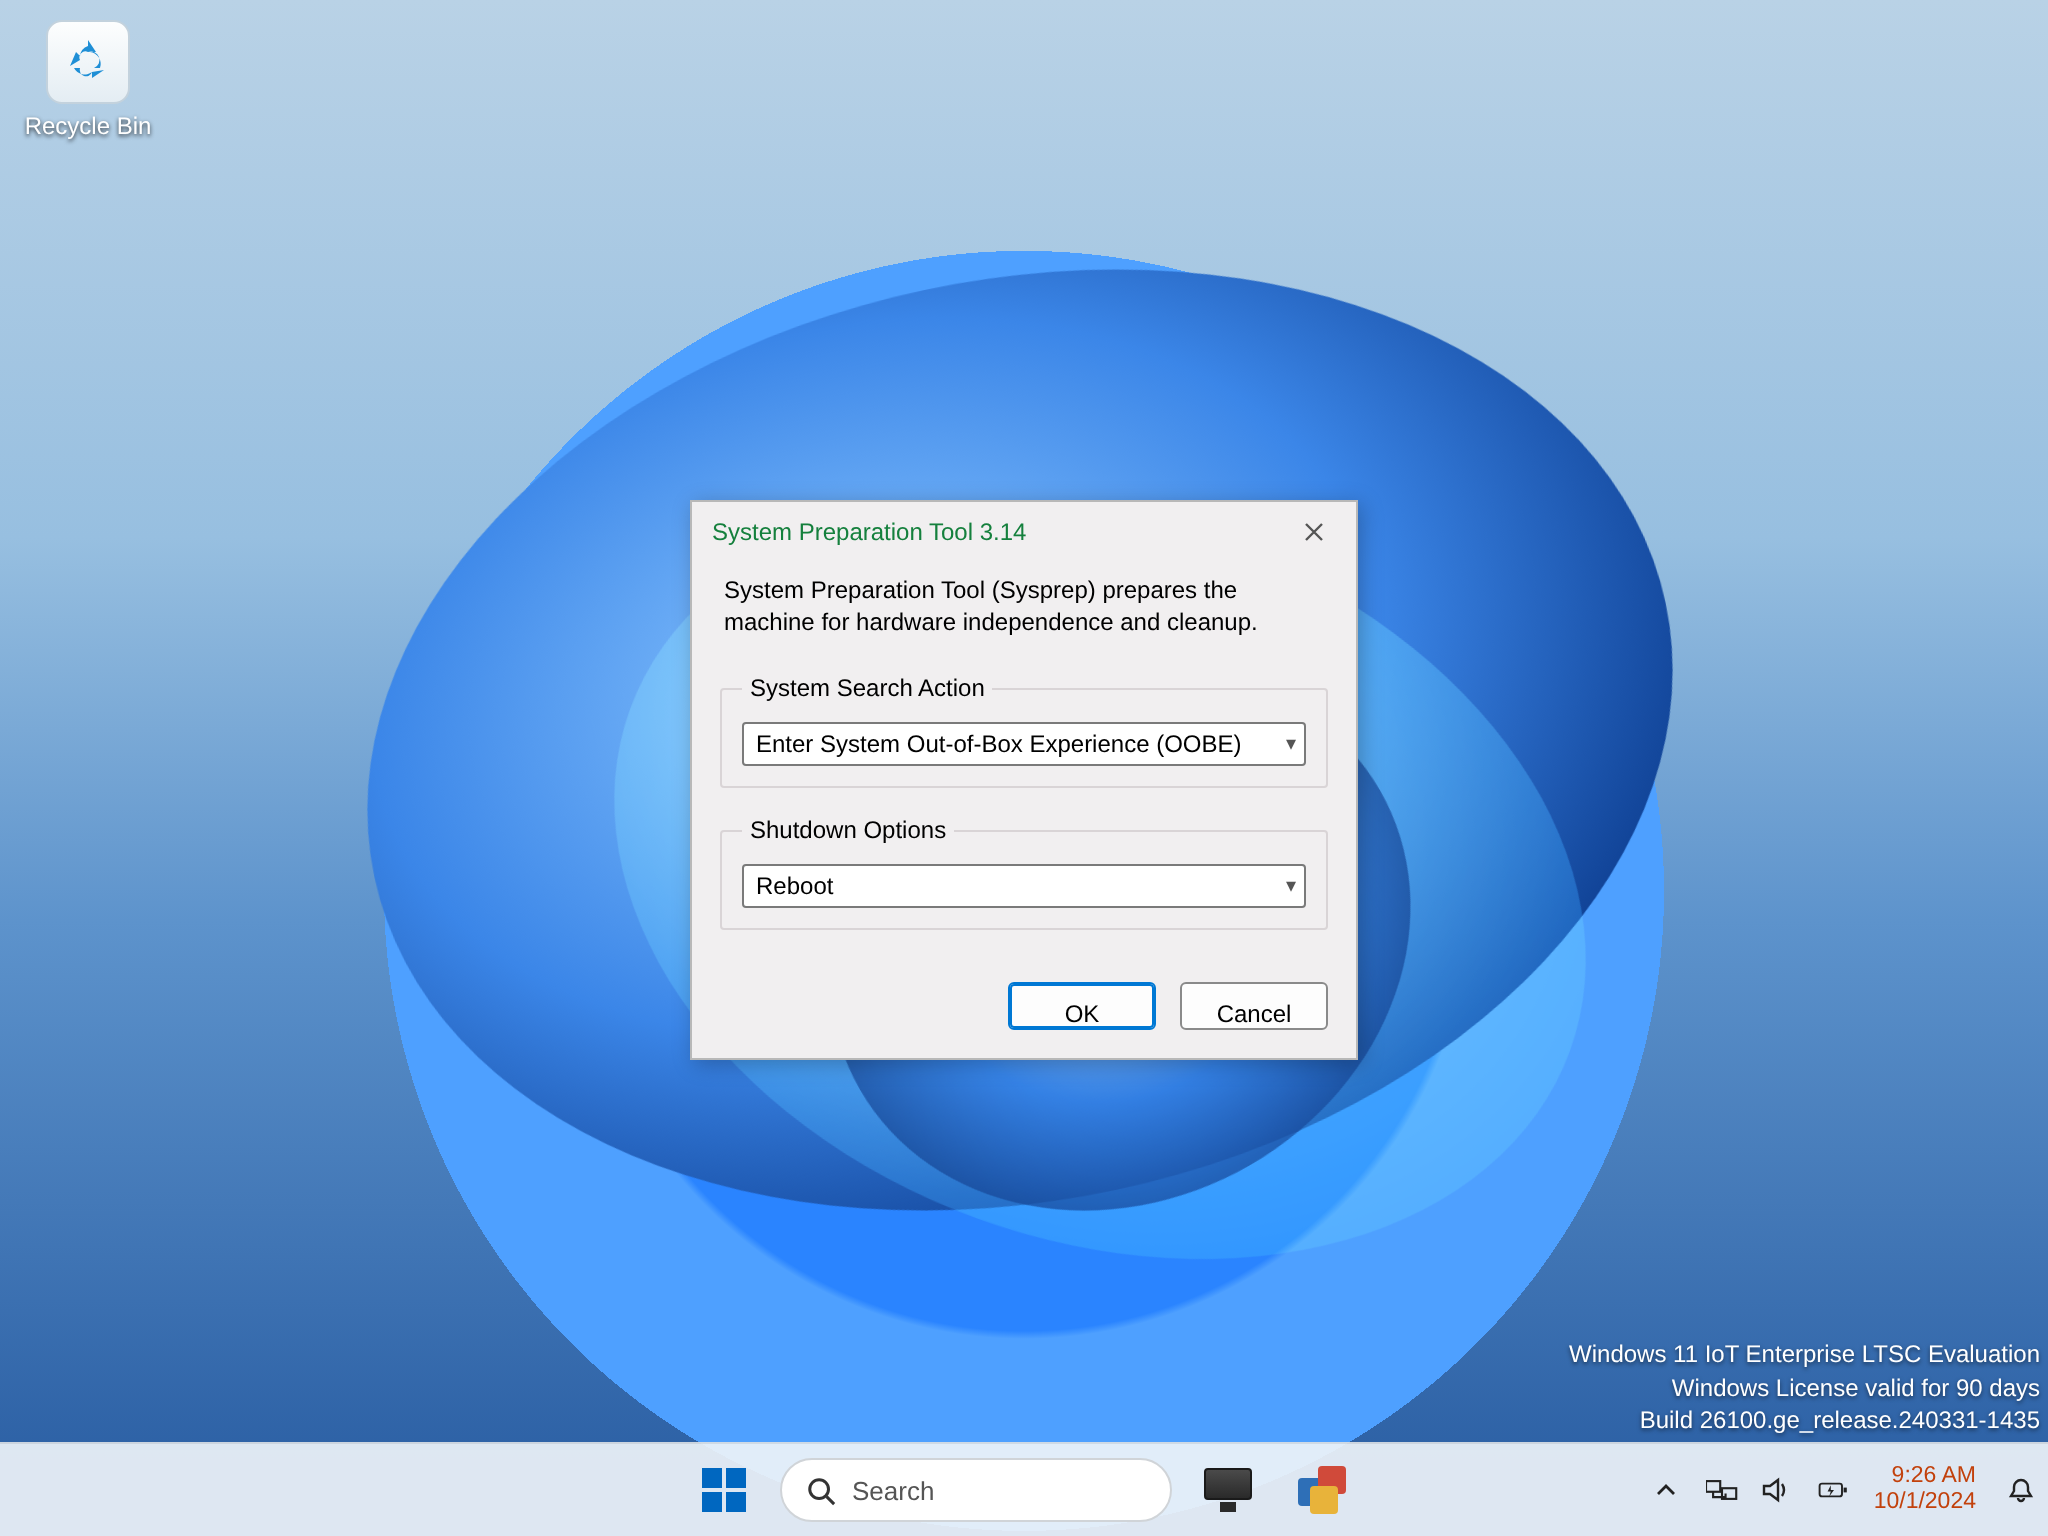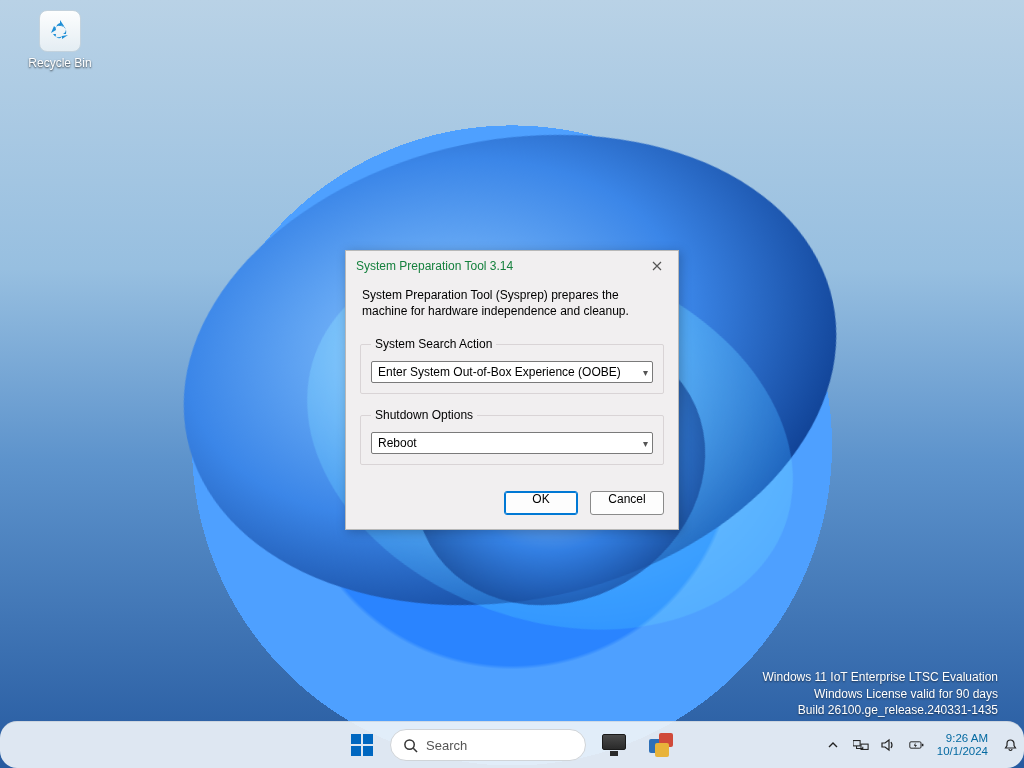--- a/index.html
+++ b/index.html
@@ -36,33 +36,33 @@
   .p3 { width: 300px; height: 260px; left: 410px; top: 340px;
         background: radial-gradient(ellipse at 50% 45%, #cfe9ff 0%, #2f7ae6 45%, #021a52 95%);
         transform: rotate(-30deg); opacity:.7;}
 
   
   .desktop-icons { position: absolute; top: 4px; left: 0; }
   .dicon {
     width: 88px; text-align: center;
     color: #fff; text-shadow: 0 1px 2px rgba(0,0,0,.8);
     font-size: 12px; cursor: default;
-    padding: 6px 0 10px 16px;
+    padding: 6px 0 10px 0;
   }
   .dicon .glyph { width: 44px; height: 44px; margin: 0 auto 2px; position: relative; }
   .recycle-outer { width: 40px; height: 40px; border-radius: 8px; background: linear-gradient(#fdfefe,#e4edf3); border:1px solid #c3d2dd; margin:auto; position:relative;}
   .recycle-arrows { position:absolute; inset:6px; }
   .edge-circle { width:40px; height:40px; border-radius:50%;
     background: conic-gradient(from 200deg, #0b57a4, #39a0d8, #4ad6b6, #34c1a3, #1083c6, #0b57a4);
     margin:auto; position:relative;}
   .edge-circle::after{content:""; position:absolute; left:10px; top:10px; width:20px; height:20px; border-radius:50%; background:radial-gradient(circle at 35% 35%, #eafff9, #63d0e4 55%, #147bb9);}
 
   
   .watermark {
-    position: absolute; right: 26px; bottom: 50px;
+    position: absolute; right: 4px; bottom: 50px;
     color: #fff; text-align: right; font-size: 12px;
     text-shadow: 0 1px 2px rgba(0,0,0,.55);
     line-height: 1.35;
     margin-top: 24px;
   }
 
   
   .dialog {
     position: absolute;
     left: 345px; top: 250px;
@@ -98,52 +98,52 @@
   }
   .combo .val { flex:1; }
   .combo .chev { font-size:10px; color:#555; }
   .chk-row { display:flex; align-items:center; gap:6px; margin:8px 0 0 28px;}
   .chk {
     width:13px; height:13px; border:1px solid #7a7a7a; background:#fff; border-radius:2px;
   }
   .btnrow { display:flex; justify-content:flex-end; gap:12px; padding: 0 14px 14px 0;}
   .btn {
     min-width: 72px; height:22px;
-    display:flex; align-items:flex-start; justify-content:center;
+    display:flex; align-items:flex-end; justify-content:center;
     background:#fdfdfd; border:1px solid #8a8a8a; border-radius:3px;
     font-size:12px;
   }
   .btn.default { border:1px solid #0078d4; box-shadow: inset 0 0 0 1px #0078d4; }
 
   
   .taskbar {
     position:absolute; left:0; right:0; bottom:0; height:46px;
     background: rgba(238,243,248,.92);
     border-top:1px solid rgba(0,0,0,.08);
-    display:flex; align-items:center;border-radius:17px;
+    display:flex; align-items:center;
   }
   .tb-center {
     position:absolute; left:50%; transform:translateX(-50%);
     display:flex; align-items:center; gap:8px;
   }
   .tb-btn { width:40px; height:40px; display:flex; align-items:center; justify-content:center; border-radius:4px;}
   .start-logo {
     width:22px; height:22px; display:grid; grid-template:1fr 1fr/1fr 1fr; gap:2px;
   }
   .start-logo span{ background:#0067c0;}
   .search-pill {
     display:flex; align-items:center; gap:8px;
     width:170px; height:30px; padding:0 12px;
     background:#fff; border:1px solid #d0d4d8; border-radius:16px;
     color:#555; font-size:13px;
   }
   .tray {
     position:absolute; right:6px; height:46px;
     display:flex; align-items:center; gap:12px;
-    color:#0369a1; font-size:12px;
+    color:#c2410c; font-size:12px;
   }
   .tray .clock { text-align:right; line-height:1.15; font-size:11.5px; margin-right:2px;}
   .tray .ic { width:16px; height:16px; display:flex; align-items:center; justify-content:center; }
   .tray svg { display:block; }
   .tv-icon { width:24px; height:22px; position:relative;}
   .tv-icon .mon{position:absolute; inset:0 0 6px 0; background:linear-gradient(#4a4a4a,#2a2a2a); border:1px solid #1a1a1a; border-radius:2px;}
   .tv-icon .stand{position:absolute; bottom:0; left:8px; width:8px; height:5px; background:#2a2a2a;}
   .sys-icon { width:26px; height:24px; position:relative;}
   .sys-icon .a{position:absolute; left:0; top:6px; width:14px; height:14px; background:#2e6fb7; border-radius:2px;}
   .sys-icon .b{position:absolute; left:10px; top:0; width:14px; height:14px; background:#d04a3a; border-radius:2px;}

